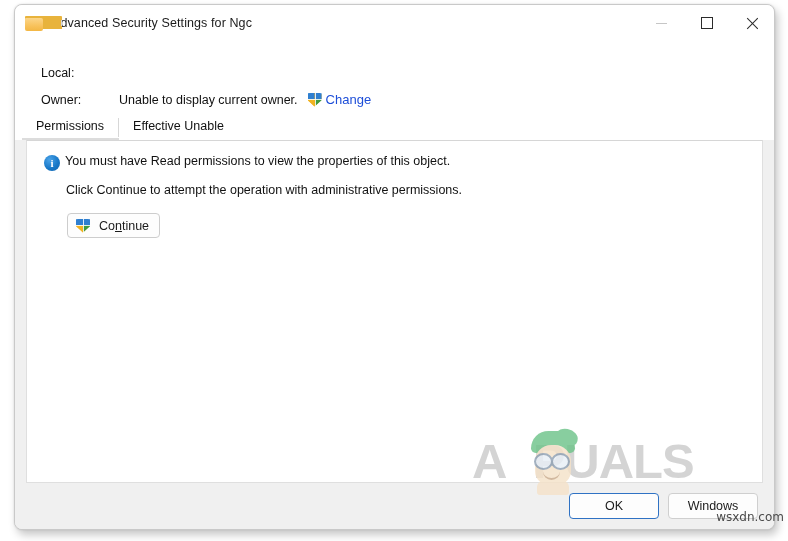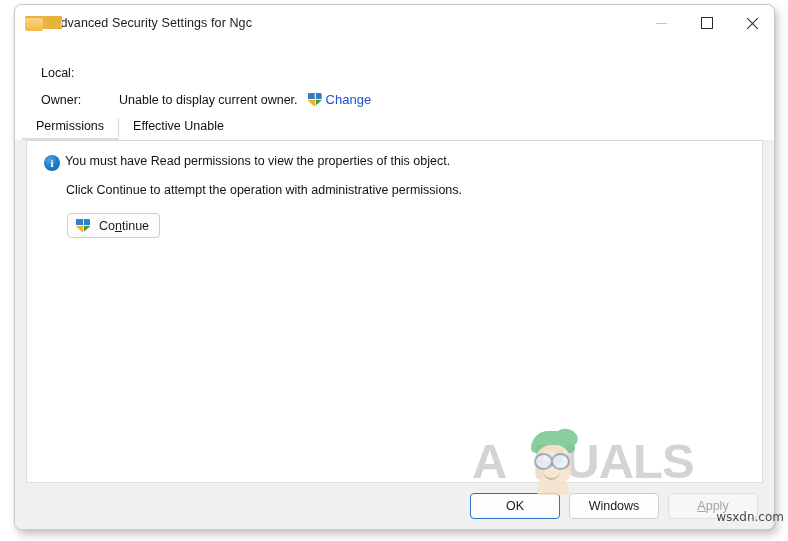--- a/index.html
+++ b/index.html
@@ -530,23 +530,20 @@
 
     </div>
 
     <div class="footer">
       <button class="btn btn-footer btn-default">
         <span>OK</span>
       </button>
       <button class="btn btn-footer">
         <span>Windows</span>
       </button>
-      <button class="btn btn-footer btn-disabled">
-        <span><u>A</u><span>pply</span></span>
-      </button>
     </div>
 
   </div>
 
   <div class="watermark">
     <div class="wm-text"><span>A</span><span style="opacity:0">_</span><span>PUALS</span></div>
     <div class="wm-mascot">
       <span class="wm-hair"></span>
       <span class="wm-hair2"></span>
       <span class="wm-face"></span>

